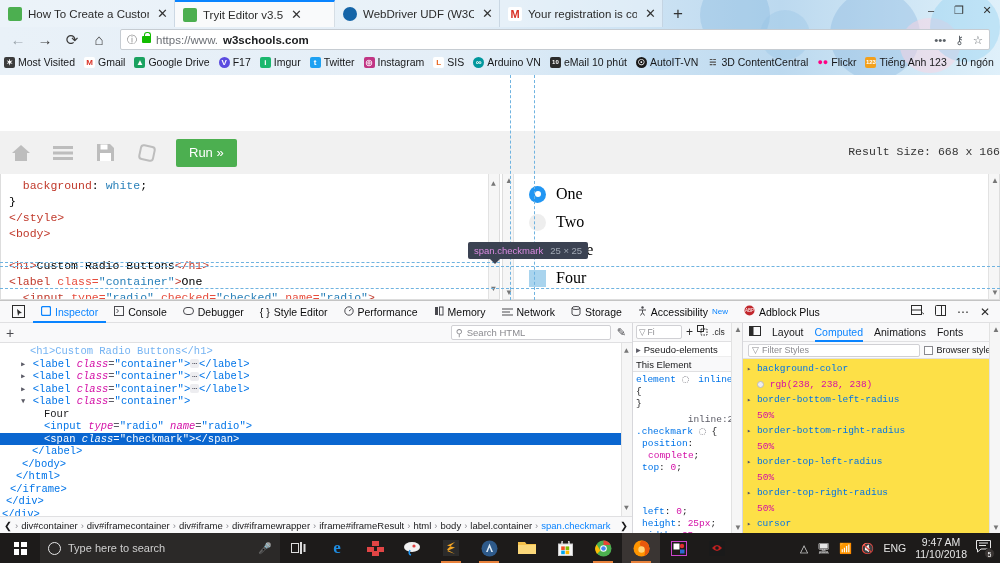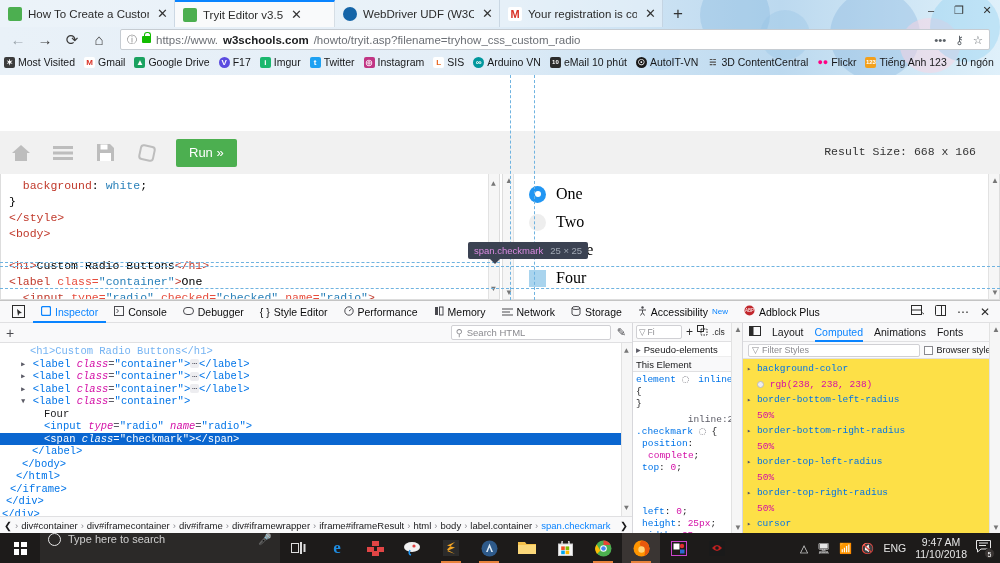--- a/index.html
+++ b/index.html
@@ -52,21 +52,21 @@
   .bmbar { position:absolute; left:0; top:52px; height:20px; width:1000px; display:flex; align-items:center; padding:0 4px; gap:9px; font-size:10.5px; color:#17181a; white-space:nowrap; overflow:hidden; }
   .bm { display:flex; align-items:center; gap:3px; }
   .bmico { width:11px; height:11px; flex:0 0 11px; border-radius:2px; display:inline-block; font-size:8px; color:#fff; line-height:11px; text-align:center; font-weight:bold; }
 
   
   .viewport { position:absolute; left:0; top:75px; width:1000px; height:225px; background:#fff; overflow:hidden; }
   .tryit-top { position:absolute; left:0; top:56px; width:1000px; height:43px; background:#f1f1f1; display:flex; align-items:center; }
   .tb-ico { width:42px; height:43px; display:flex; align-items:center; justify-content:center; color:#bdbdbd; }
   .runbtn { margin-left:8px; height:28px; padding:0 13px; background:#4CAF50; color:#fff; border-radius:2px;
             display:flex; align-items:center; font-size:13px; }
-  .resultsize { position:absolute; right:24px; top:70px; font-size:11.5px; color:#333; font-family:"Liberation Mono", monospace; }
+  .resultsize { position:absolute; right:0; top:70px; font-size:11.5px; color:#333; font-family:"Liberation Mono", monospace; }
 
   .codepane { position:absolute; left:0; top:99px; width:500px; height:126px; background:#fff; border:1px solid #ddd; border-top:none;
               font-family:"Liberation Mono", monospace; font-size:11.5px; line-height:16px; color:#000; padding:4px 0 0 8px; overflow:hidden; }
   .k-tag { color:#c0392b; }
   .k-attr { color:#e74c3c;margin-top:8px; }
   .k-val { color:#2980b9; }
   .k-prop { color:#c0392b; }
   .scrollv { position:absolute; right:0; top:0; width:11px; height:100%; background:#f6f6f6; border-left:1px solid #e2e2e2; }
   .scrollv:before, .scrollv:after { position:absolute; left:2px; font-size:8px; color:#777; }
   .scrollv:before { content:"\25B2"; top:2px; }
@@ -140,21 +140,21 @@
   .comp-filter .box { width:9px; height:9px; border:1px solid #8a8a8f; background:#fff; }
   .complist { font-family:"Liberation Mono", monospace; font-size:9.5px; line-height:15px; padding:2px 4px; }
   .cprop { color:#0074e8; } .cval { color:#d30fa6; padding-left:10px; display:block; }
   .arrow { color:#5b5b66; font-size:7px; }
 
   
   .taskbar { position:absolute; left:0; top:533px; width:1000px; height:30px; background:#1d1b1a; display:flex; align-items:center; }
   .startbtn { width:40px; height:30px; display:flex; align-items:center; justify-content:center; }
   .winlogo { width:13px; height:13px; display:grid; grid-template-columns:1fr 1fr; grid-template-rows:1fr 1fr; gap:1.5px; }
   .winlogo i { background:#fff; display:block; }
-  .searchbar { width:240px; height:30px; background:#2b2928; display:flex; align-items:flex-start; gap:7px; padding:0 8px; color:#cfcfcf; font-size:11px; }
+  .searchbar { width:240px; height:30px; background:#2b2928; display:flex; align-items:center; gap:7px; padding:0 8px; color:#cfcfcf; font-size:11px; }
   .circ { width:13px; height:13px; border:1.5px solid #e8e8e8; border-radius:50%; flex:0 0 13px; }
   .tbicons { display:flex; align-items:center; height:30px; }
   .tbi { width:38px; height:30px; display:flex; align-items:center; justify-content:center; position:relative; }
   .tbi.act { background:#3a3533; }
   .tbi.run:after { content:""; position:absolute; bottom:0; left:9px; width:20px; height:2px; background:#e8823c; }
   .tray { margin-left:auto; display:flex; align-items:center; gap:9px; color:#e6e6e6; font-size:10.5px; padding-right:8px; }
   .clock { text-align:center; line-height:12px; font-size:10.5px; }
   .notif { position:relative; width:16px; height:16px; }
   .badge { position:absolute; right:-3px; bottom:-3px; width:11px; height:11px; border-radius:50%; background:#3a3533; color:#fff;
            font-size:7px; line-height:11px; text-align:center; border:1px solid #1d1b1a; }
@@ -206,21 +206,20 @@
     <div class="navbar">
       <span class="navbtn dim">←</span>
       <span class="navbtn">→</span>
       <span class="navbtn">⟳</span>
       <span class="navbtn">⌂</span>
       <div class="urlbar">
         <span style="color:#777;font-size:10px;">ⓘ</span>
         <span class="lock"></span>
         <span>https://www.</span>
           <span class="host">w3schools.com</span>
-          <span>/howto/tryit.asp?filename=tryhow_css_custom_radio</span>
         <span class="uright" style="margin-left:auto;">
           <span>•••</span>
           <span>⚷</span>
           <span>☆</span>
         </span>
       </div>
     </div>
 
     <div class="bmbar">
       <div class="bm">

